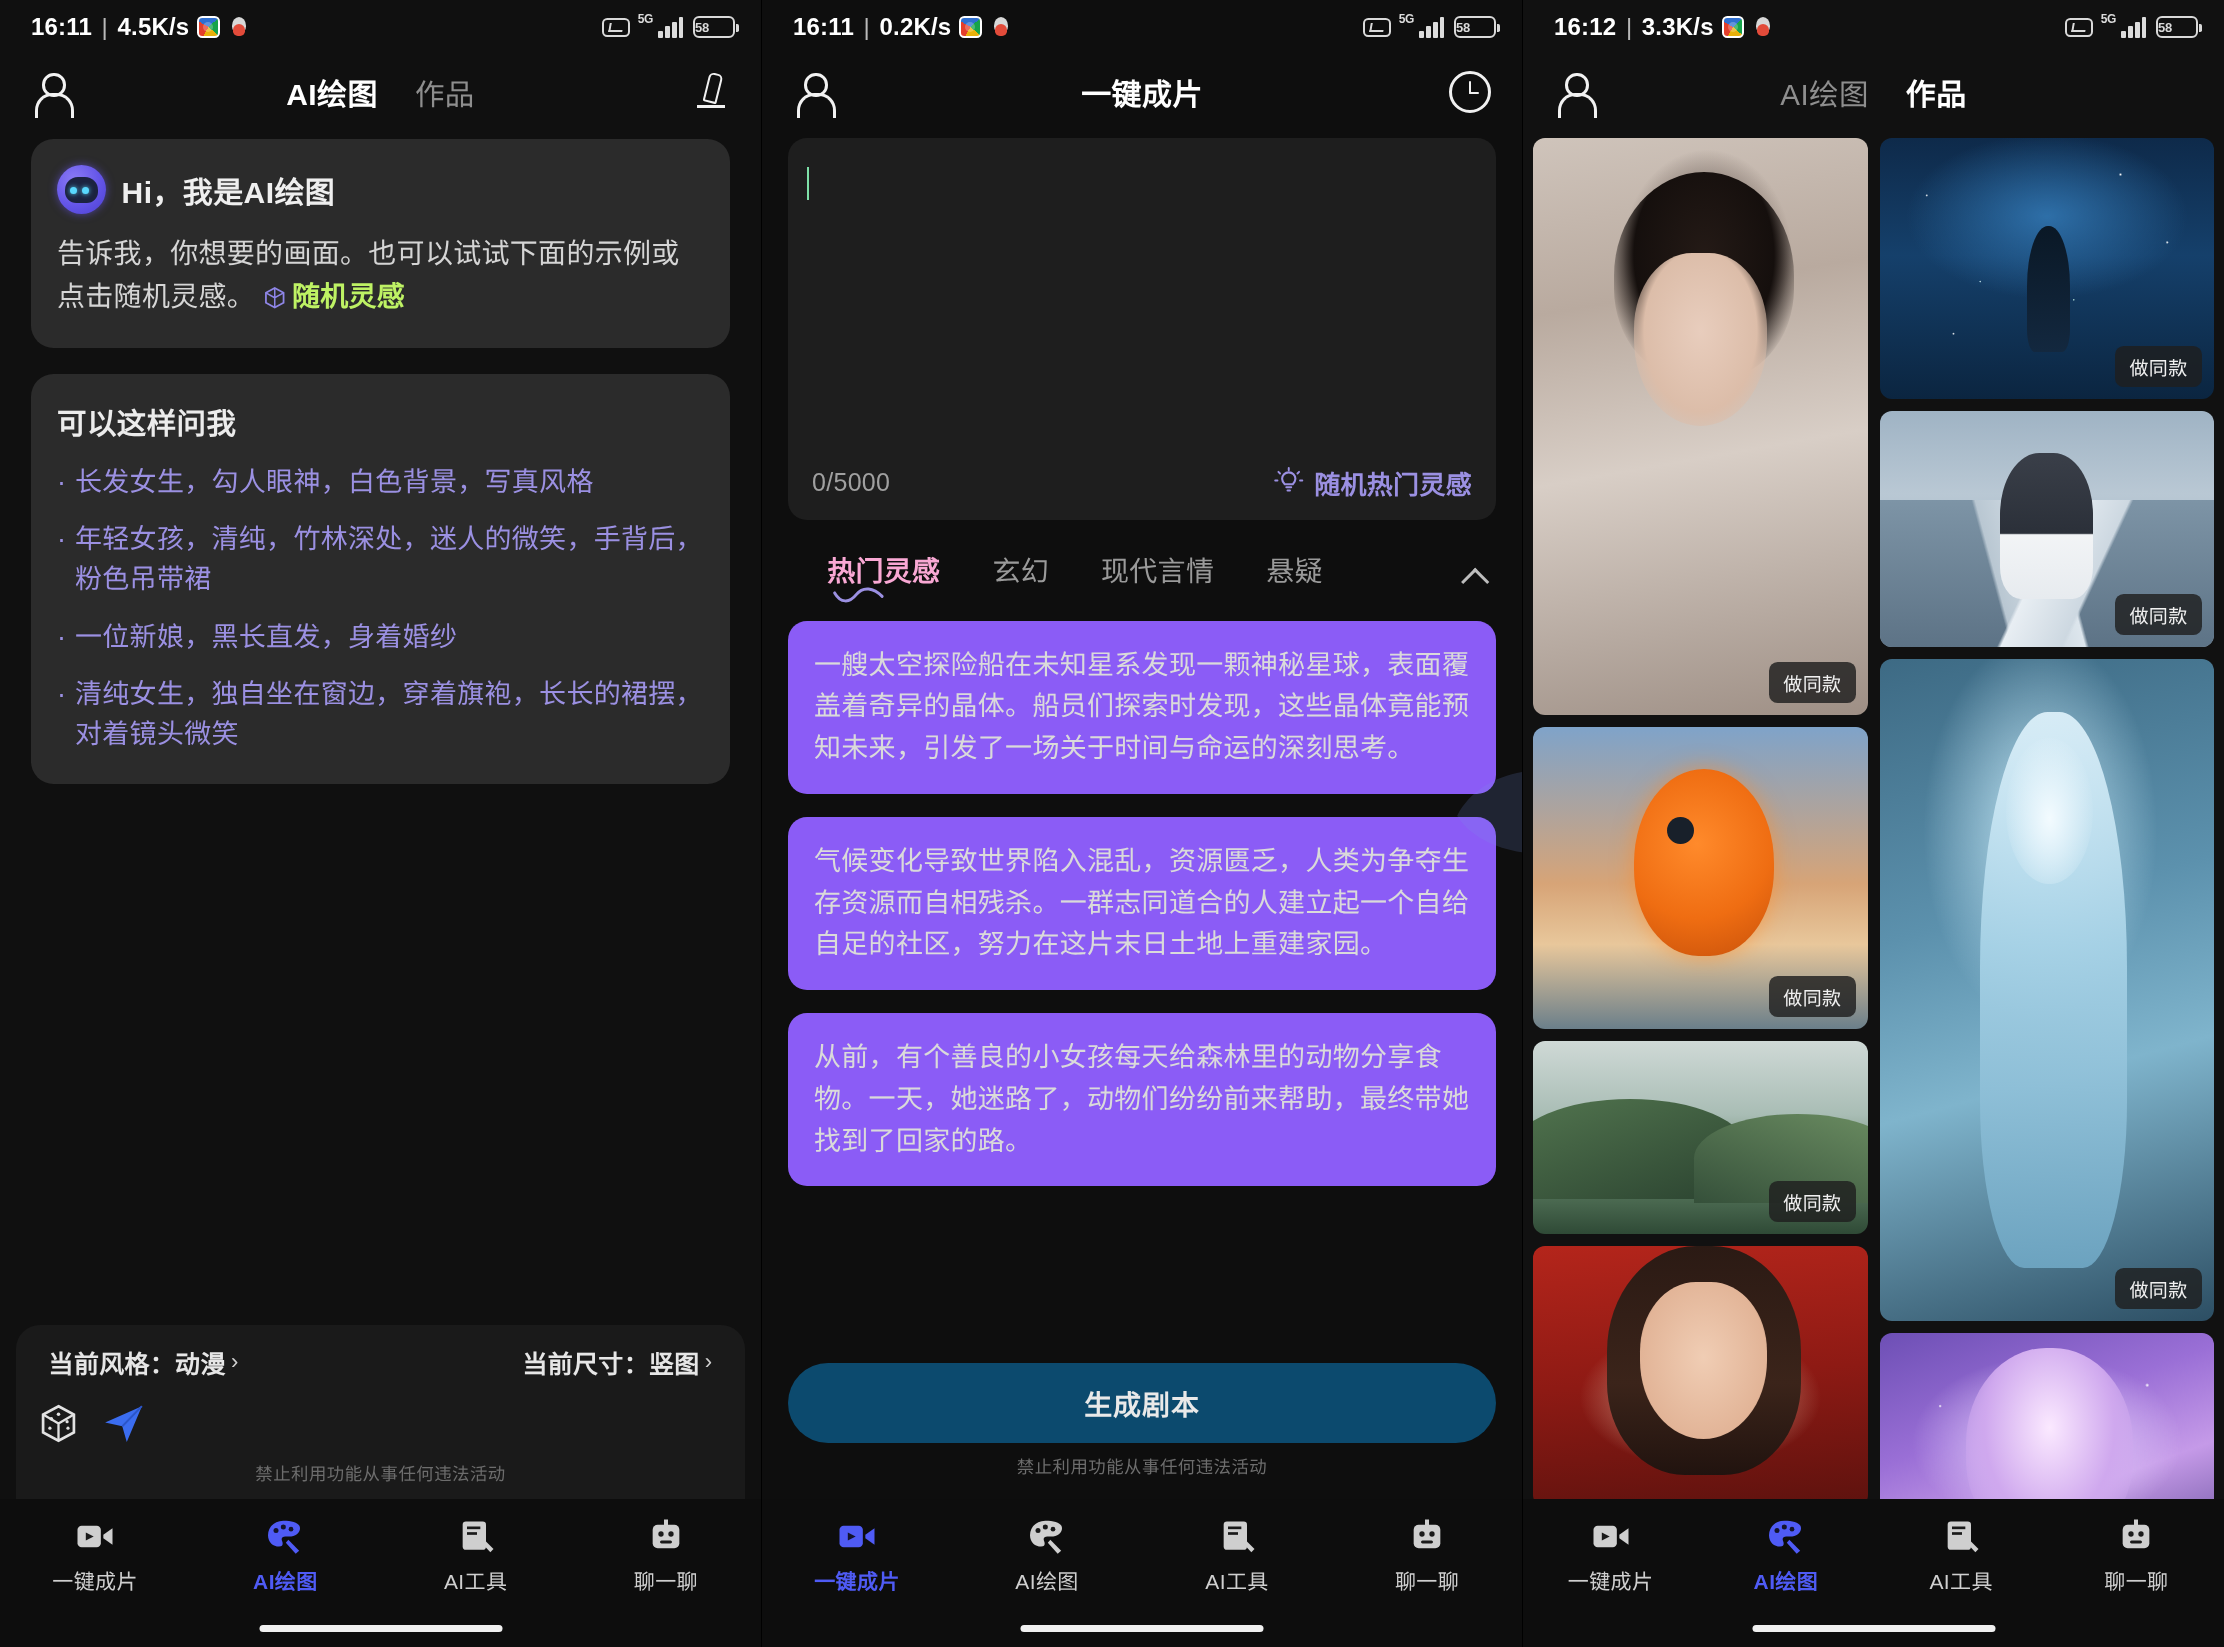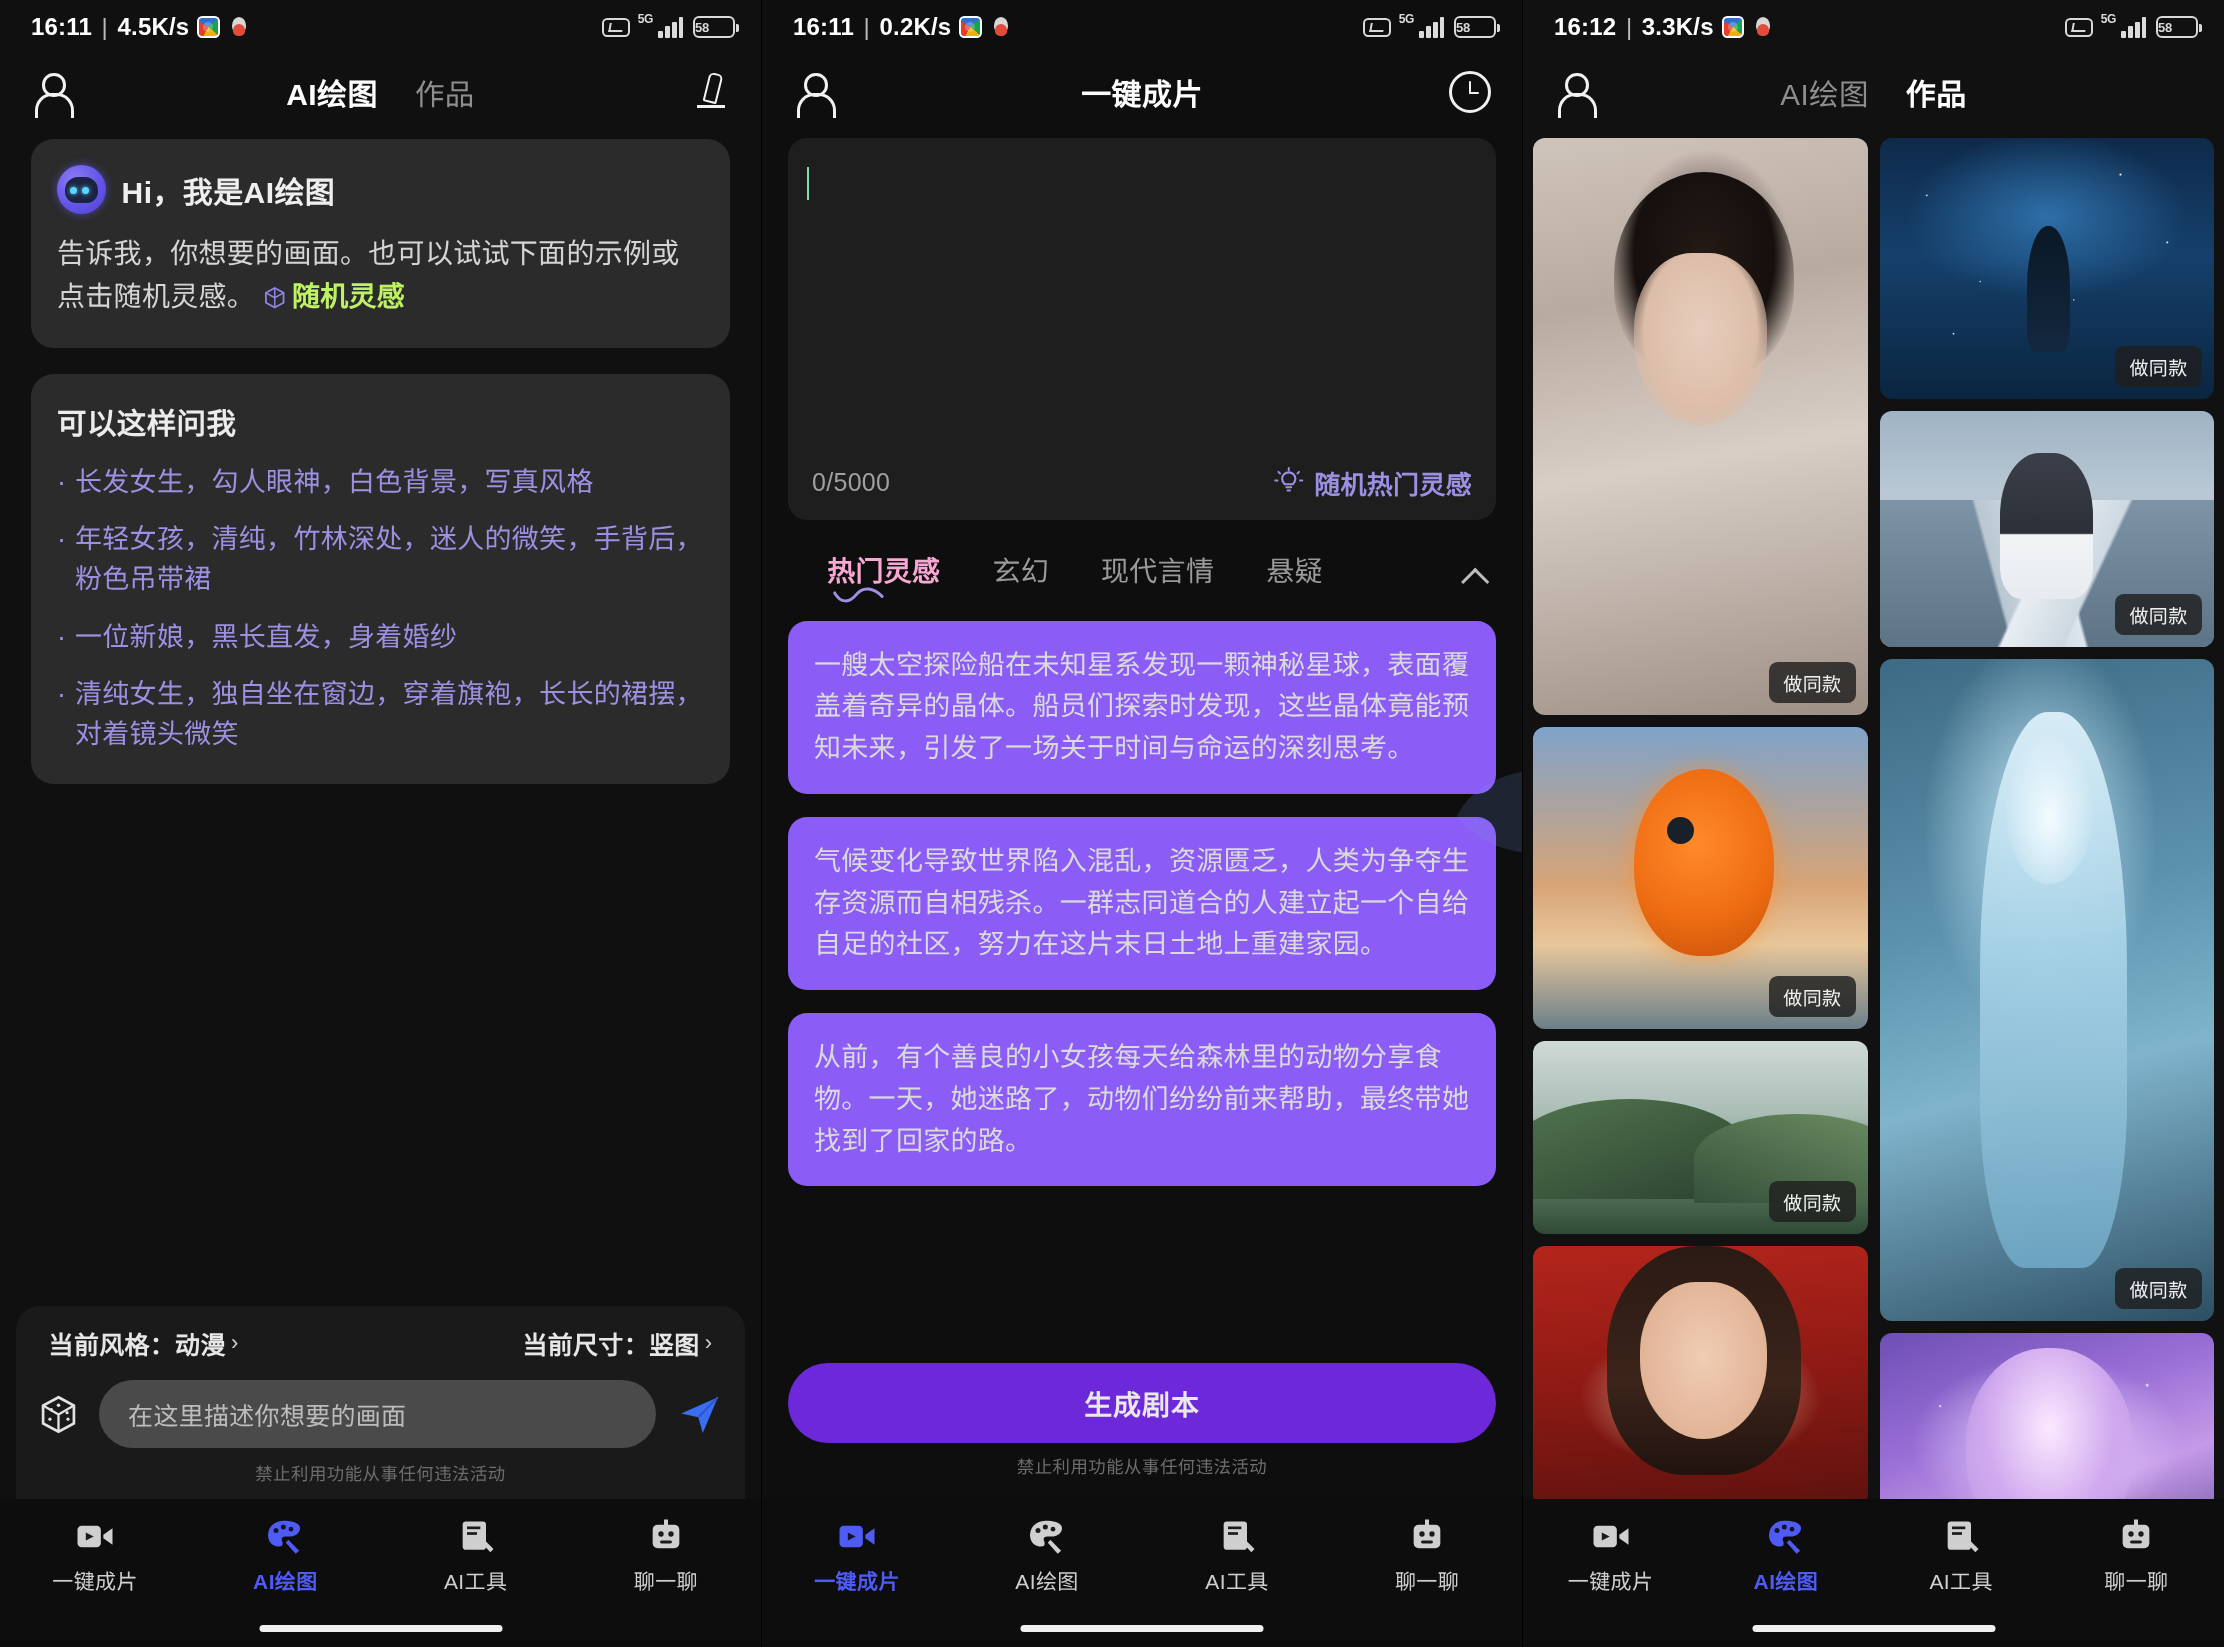--- a/index.html
+++ b/index.html
@@ -233,21 +233,21 @@
     border-left:3px solid #bdbdbd;border-top:3px solid #bdbdbd;transform:rotate(45deg);
   }
 
   .inspo-list{ margin-top:17.4px; display:flex; flex-direction:column; gap:22.6px;}
   .inspo-card{
     background:#8b5cf6; border-radius:19px; padding:24px 26px;
     font-size:27px; color:#dadada; line-height:1.55; letter-spacing:0.3px;
   }
   .gen-btn{
     position:absolute; left:26px; right:26px; bottom:205px;
-    height:80px; border-radius:40px; background:#6d28d9;
+    height:80px; border-radius:40px; background:#0c4a6e;
     display:flex; align-items:center; justify-content:center;
     font-size:28px; color:#e9e9e9; font-weight:bold; letter-spacing:0.9px;
   }
   .p2-disclaimer{
     position:absolute; left:0; right:0; bottom:170px; text-align:center;
     font-size:17.4px;color:#6d6d6d; letter-spacing:0.5px;
   }
 
   
   .watermark{
@@ -503,23 +503,20 @@
               <svg width="43" height="43" viewBox="0 0 24 24">
                 <path d="M12 2.4 L20.6 7 L20.6 17 L12 21.6 L3.4 17 L3.4 7 Z" fill="none" stroke="#e2e2e2" stroke-width="1.5"></path>
                 <path d="M12 12 L20.6 7 M12 12 L3.4 7 M12 12 L12 21.6" fill="none" stroke="#e2e2e2" stroke-width="1.3"></path>
                 <circle cx="8" cy="9.4" r="1" fill="#e2e2e2"></circle>
                 <circle cx="12" cy="6.8" r="1" fill="#e2e2e2"></circle>
                 <circle cx="7.2" cy="14.6" r="0.9" fill="#e2e2e2"></circle>
                 <circle cx="16.8" cy="11" r="0.9" fill="#e2e2e2"></circle>
                 <circle cx="17.3" cy="14.6" r="0.9" fill="#e2e2e2"></circle>
               </svg>
             </span>
-          <span class="text-input">
-            <span class="ph">在这里描述你想要的画面</span>
-          </span>
           <span class="send-btn">
               <svg width="49" height="49" viewBox="0 0 24 24">
                 <path d="M3 11.5 L21 3.5 L13.6 21 L11.4 13.4 Z" fill="#3b6df0"></path>
                 <path d="M11.4 13.4 L21 3.5" stroke="#2b55c8" stroke-width="1" fill="none"></path>
               </svg>
             </span>
         </div>
         <div class="disclaimer">禁止利用功能从事任何违法活动</div>
       </div>
     </div>

